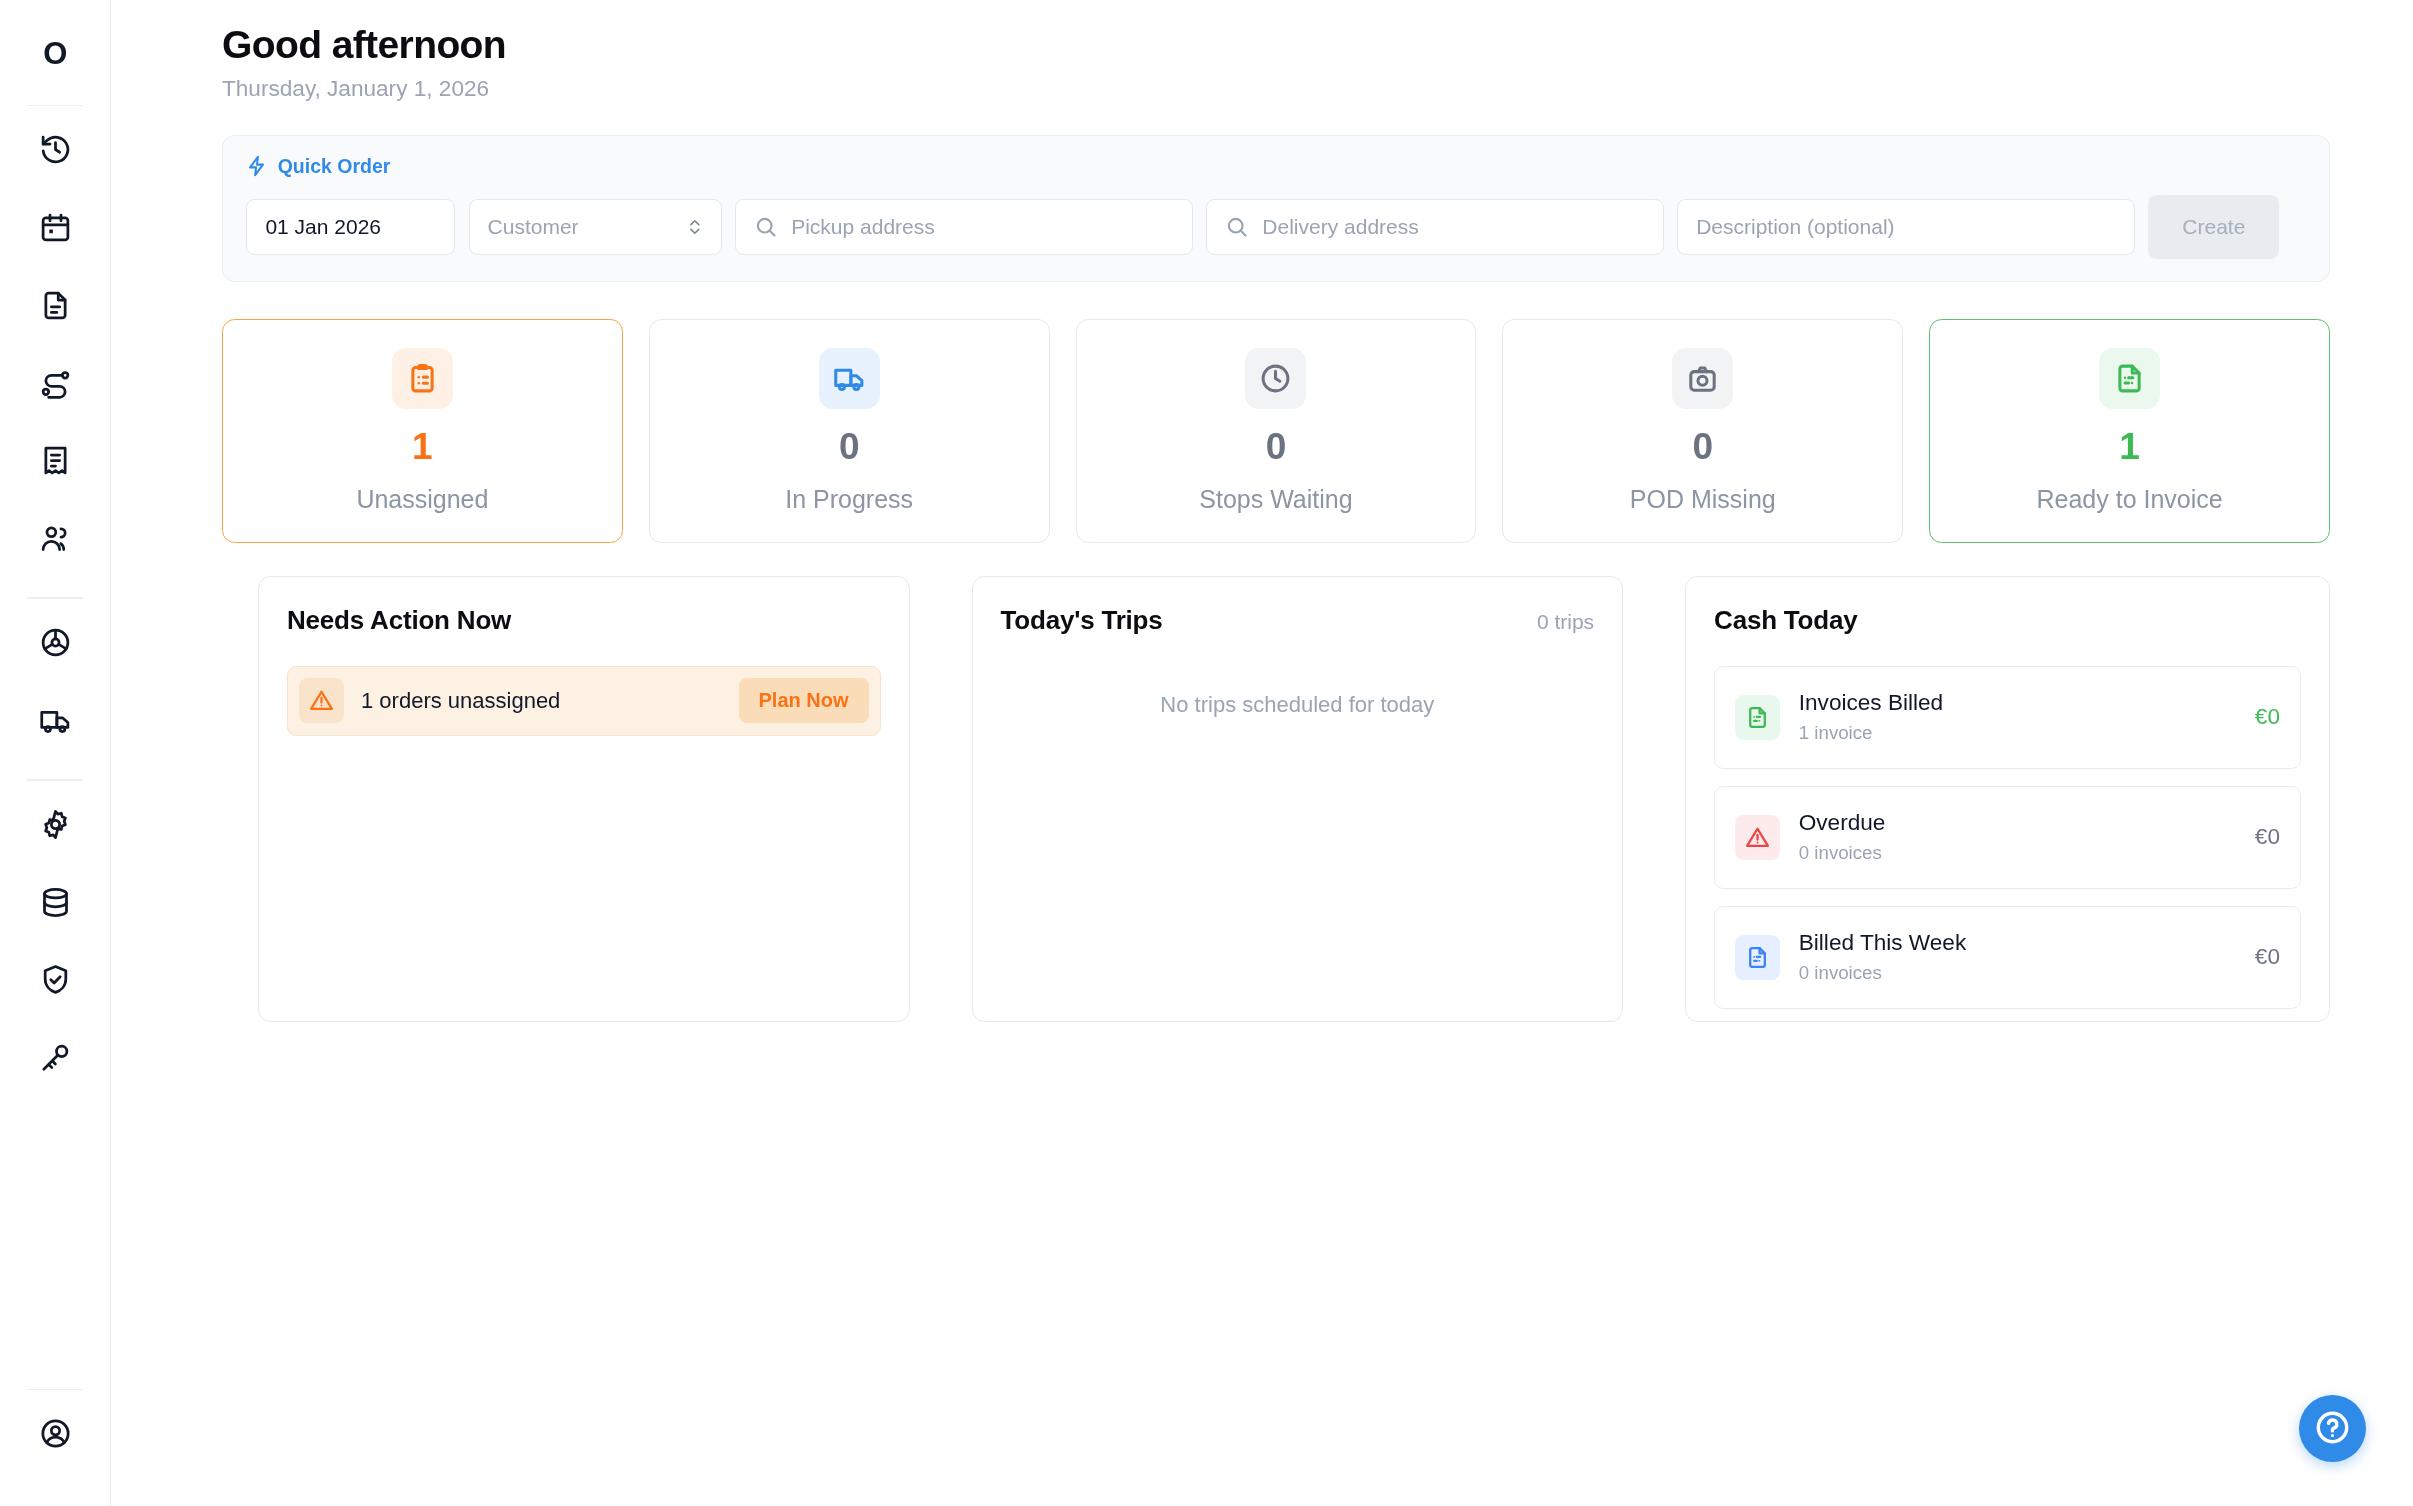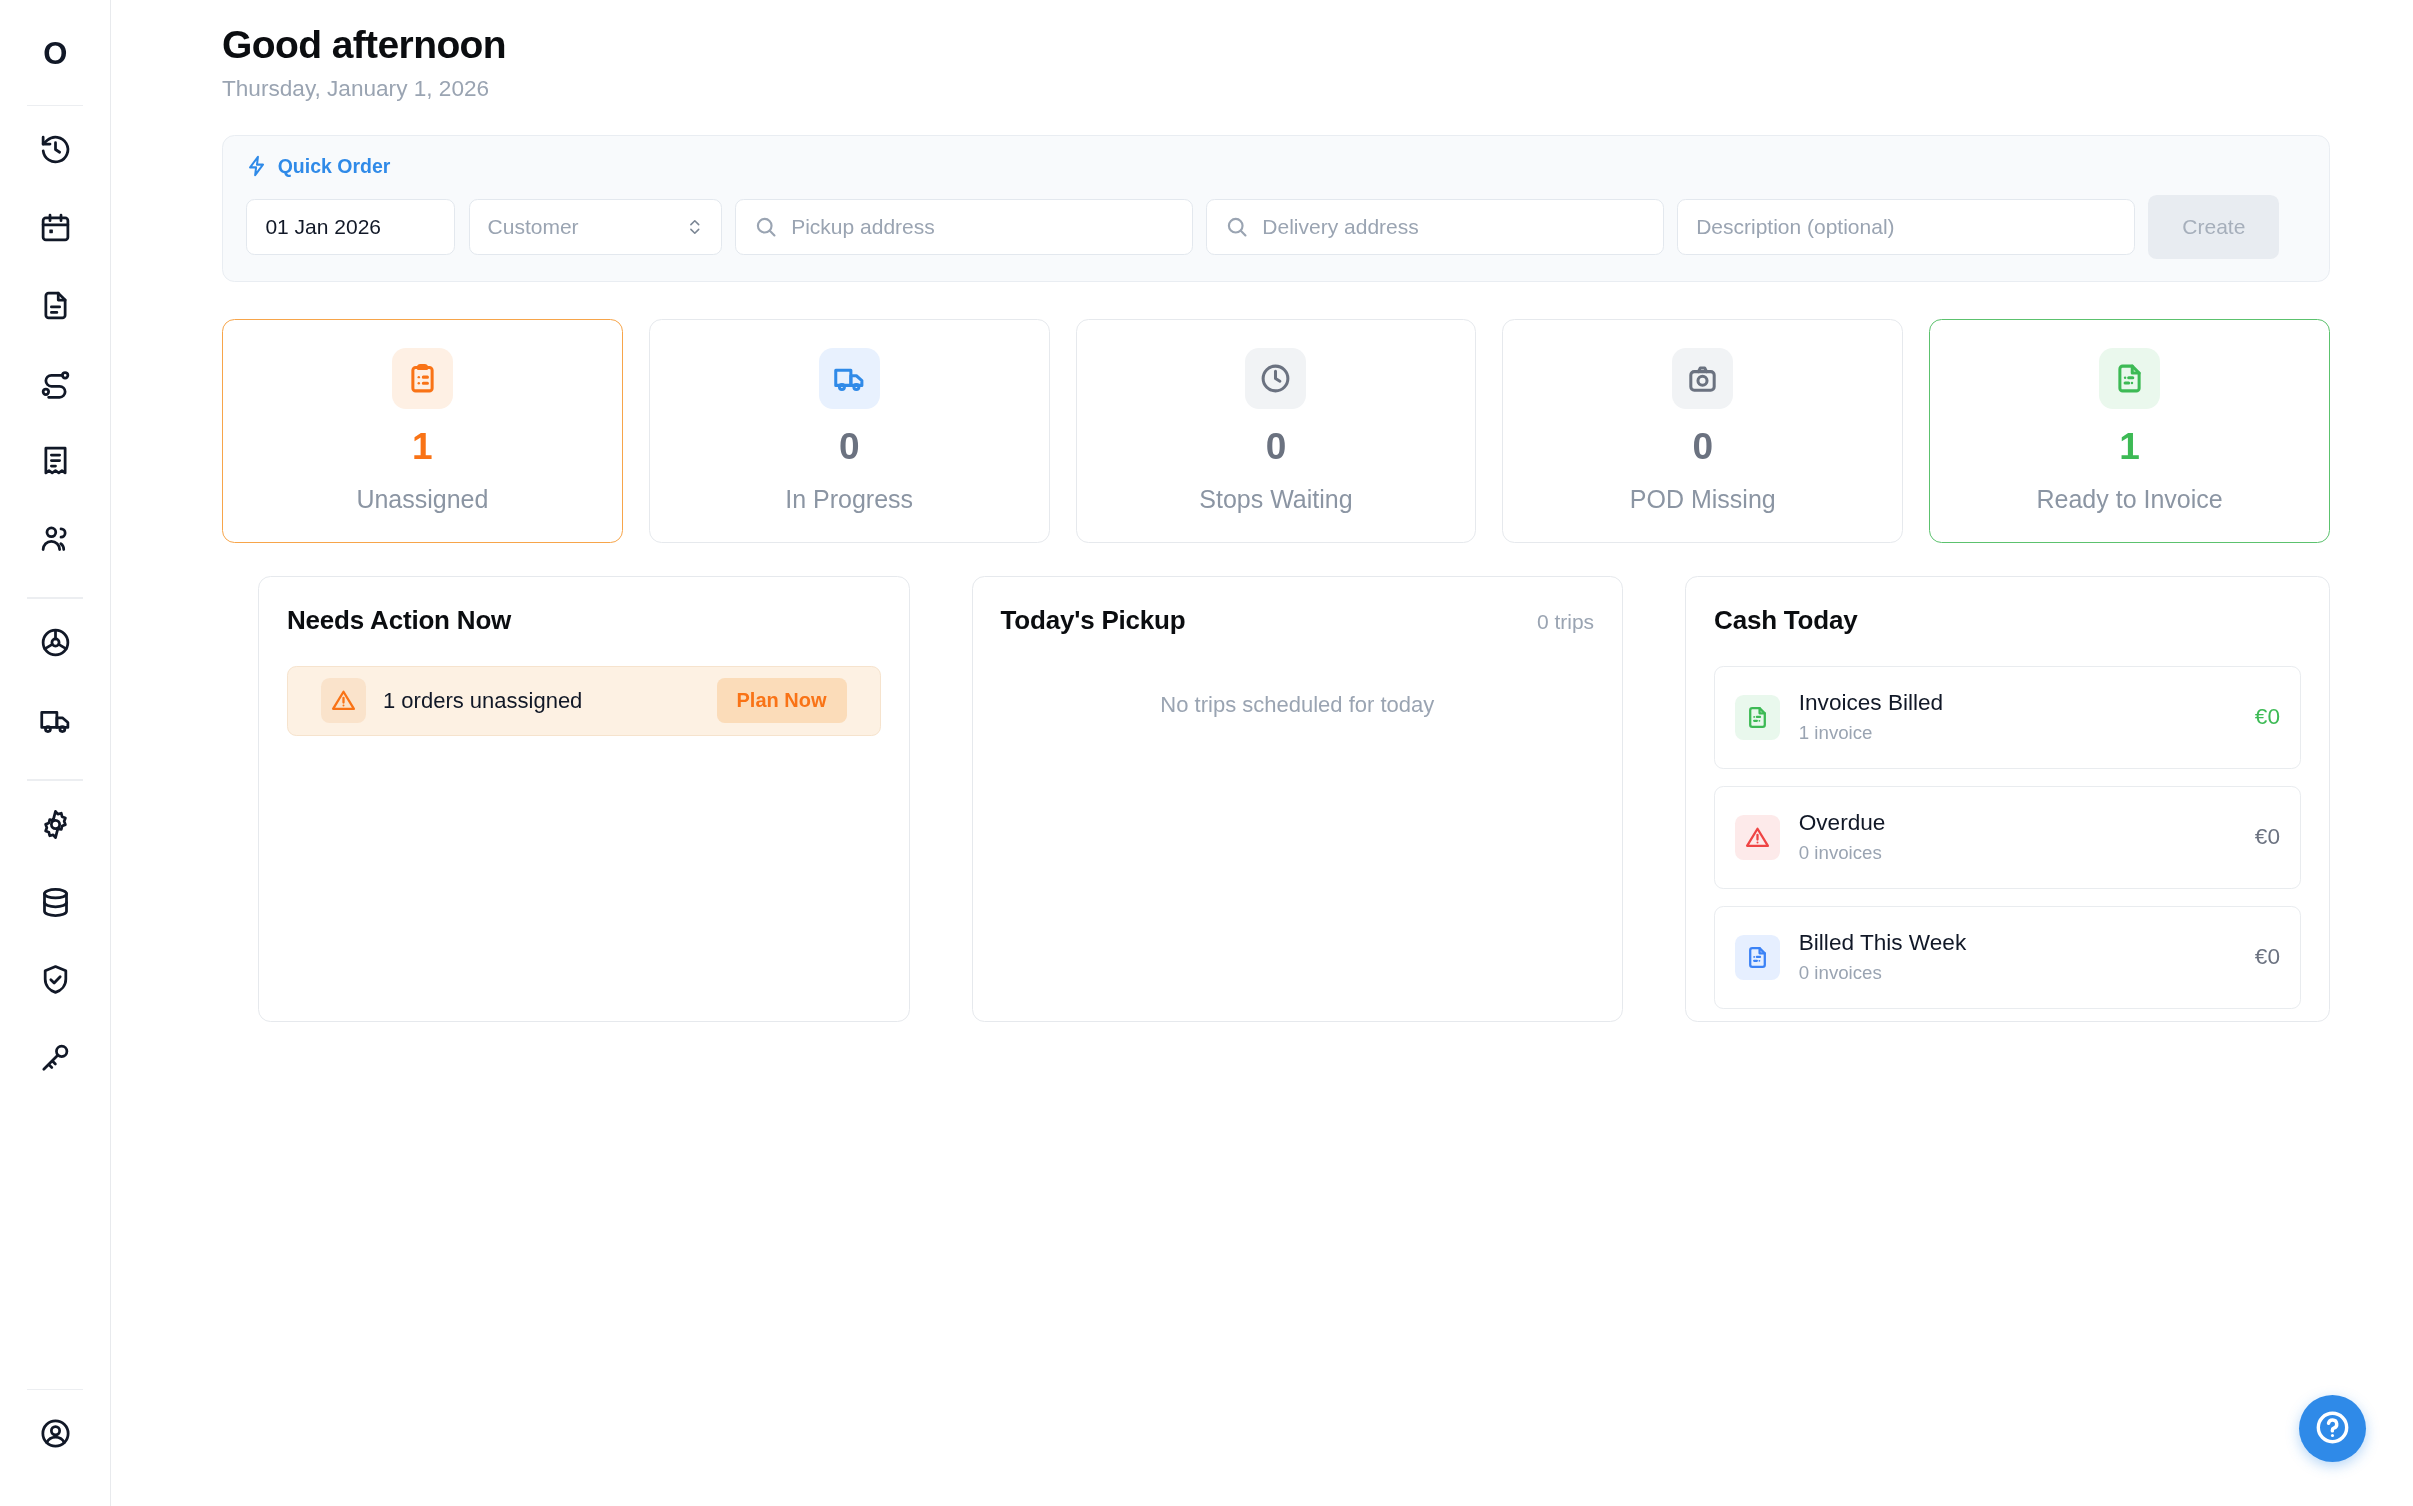--- a/index.html
+++ b/index.html
@@ -108,21 +108,21 @@
   .panel.p1 { width: 686px; }
   .panel.p2 { width: 686px; }
   .panel.p3 { width: 679px; }
   .panel-head { display: flex; align-items: baseline; justify-content: space-between;
                 margin-bottom: 30px; }
   .panel-title { font-size: 26px; font-weight: 700; color: #0b0d10; letter-spacing: -0.2px; }
   .panel-meta { font-size: 21px; color: #9aa4b2; }
 
   .alert-row {
     background: #fdf1e3; border: 1.6px solid #f6e3cd; border-radius: 9.3px;
-    height: 70px; display: flex; align-items: center; padding: 0 33px; gap: 17px;
+    height: 70px; display: flex; align-items: center; padding: 0 11px; gap: 17px;
   }
   .alert-ico { width: 45px; height: 45px; border-radius: 8.6px; background: #fae3cb;
                display: flex; align-items: center; justify-content: center; flex:0 0 45px; }
   .alert-ico svg { width: 25px; height: 25px; stroke: #f97316; fill: none;
                    stroke-width: 2.2; stroke-linecap: round; stroke-linejoin: round; }
   .alert-txt { font-size: 22px; color: #111827; flex: 1; }
   .plan-btn { background: #fbdcb9; border: none; border-radius: 7.8px; height: 45px;
               padding: 0 20px; color: #f97316; font-size: 20px; font-weight: 600;
               font-family: inherit; cursor: pointer;
               display:flex; align-items:center; }
@@ -429,21 +429,21 @@
                 <circle cx="12" cy="16.8" r=".95" fill="#f97316" stroke="none"></circle>
               </svg>
           </span>
           <span class="alert-txt">1 orders unassigned</span>
           <button class="plan-btn">Plan Now</button>
         </div>
       </div>
 
       <div class="panel p2">
         <div class="panel-head">
-          <span class="panel-title">Today's Pickup</span>
+          <span class="panel-title">Today's Trips</span>
           <span class="panel-meta">0 trips</span>
         </div>
         <div class="empty-msg">No trips scheduled for today</div>
       </div>
 
       <div class="panel p3">
         <div class="panel-head">
           <span class="panel-title">Cash Today</span>
         </div>
 

